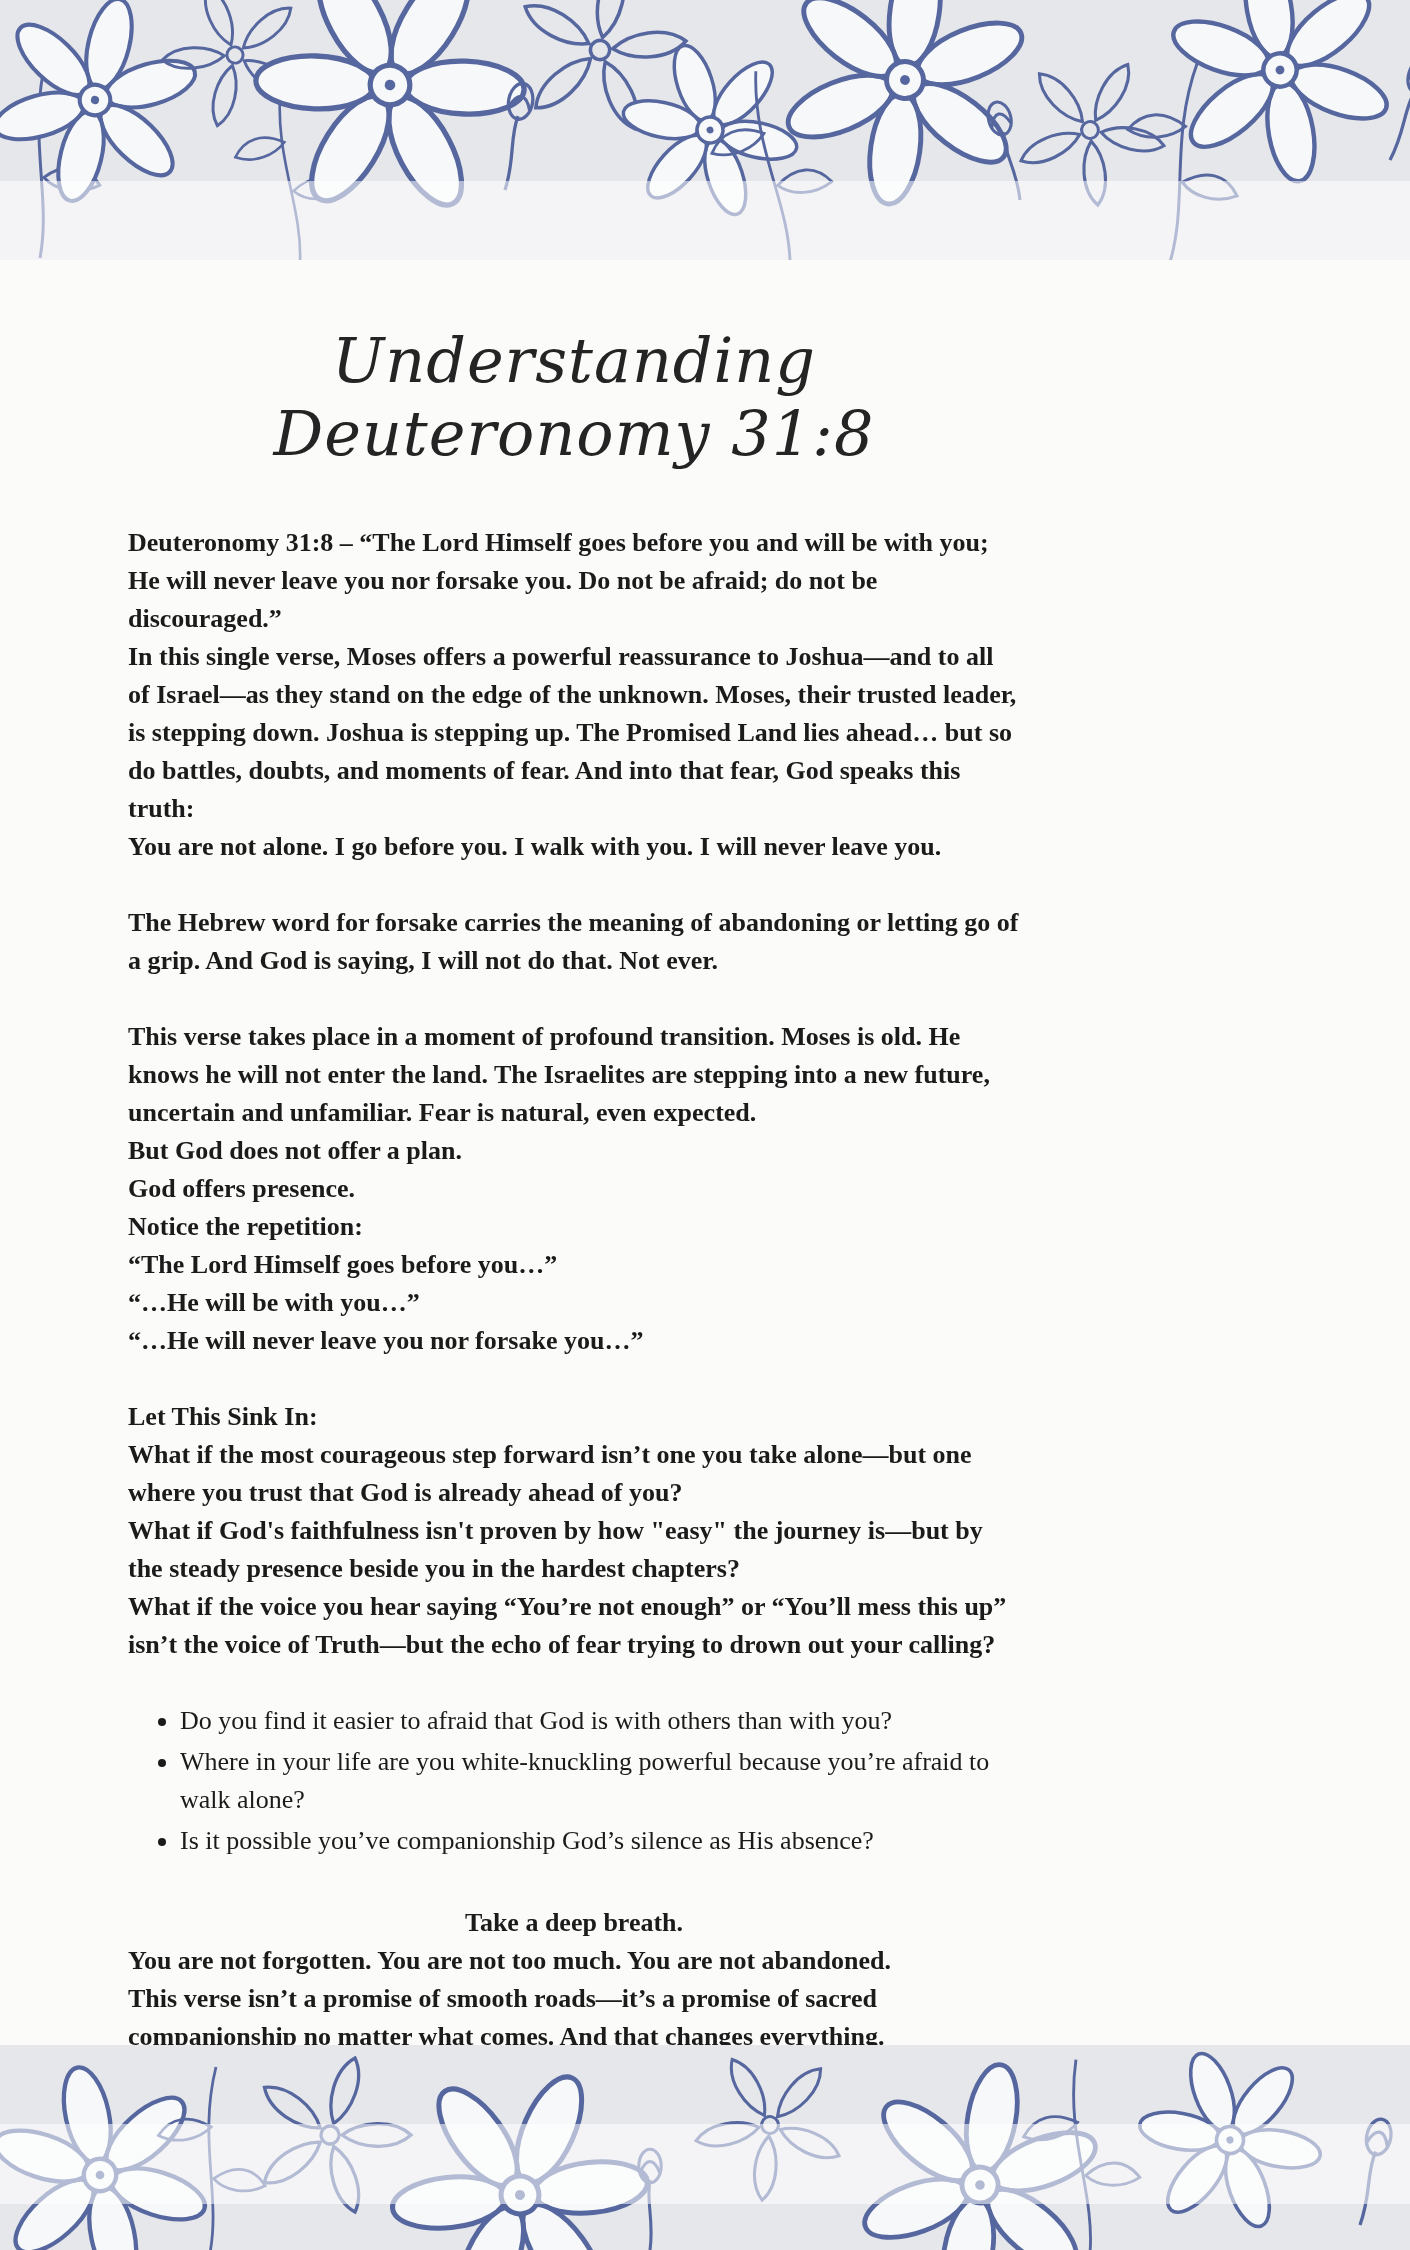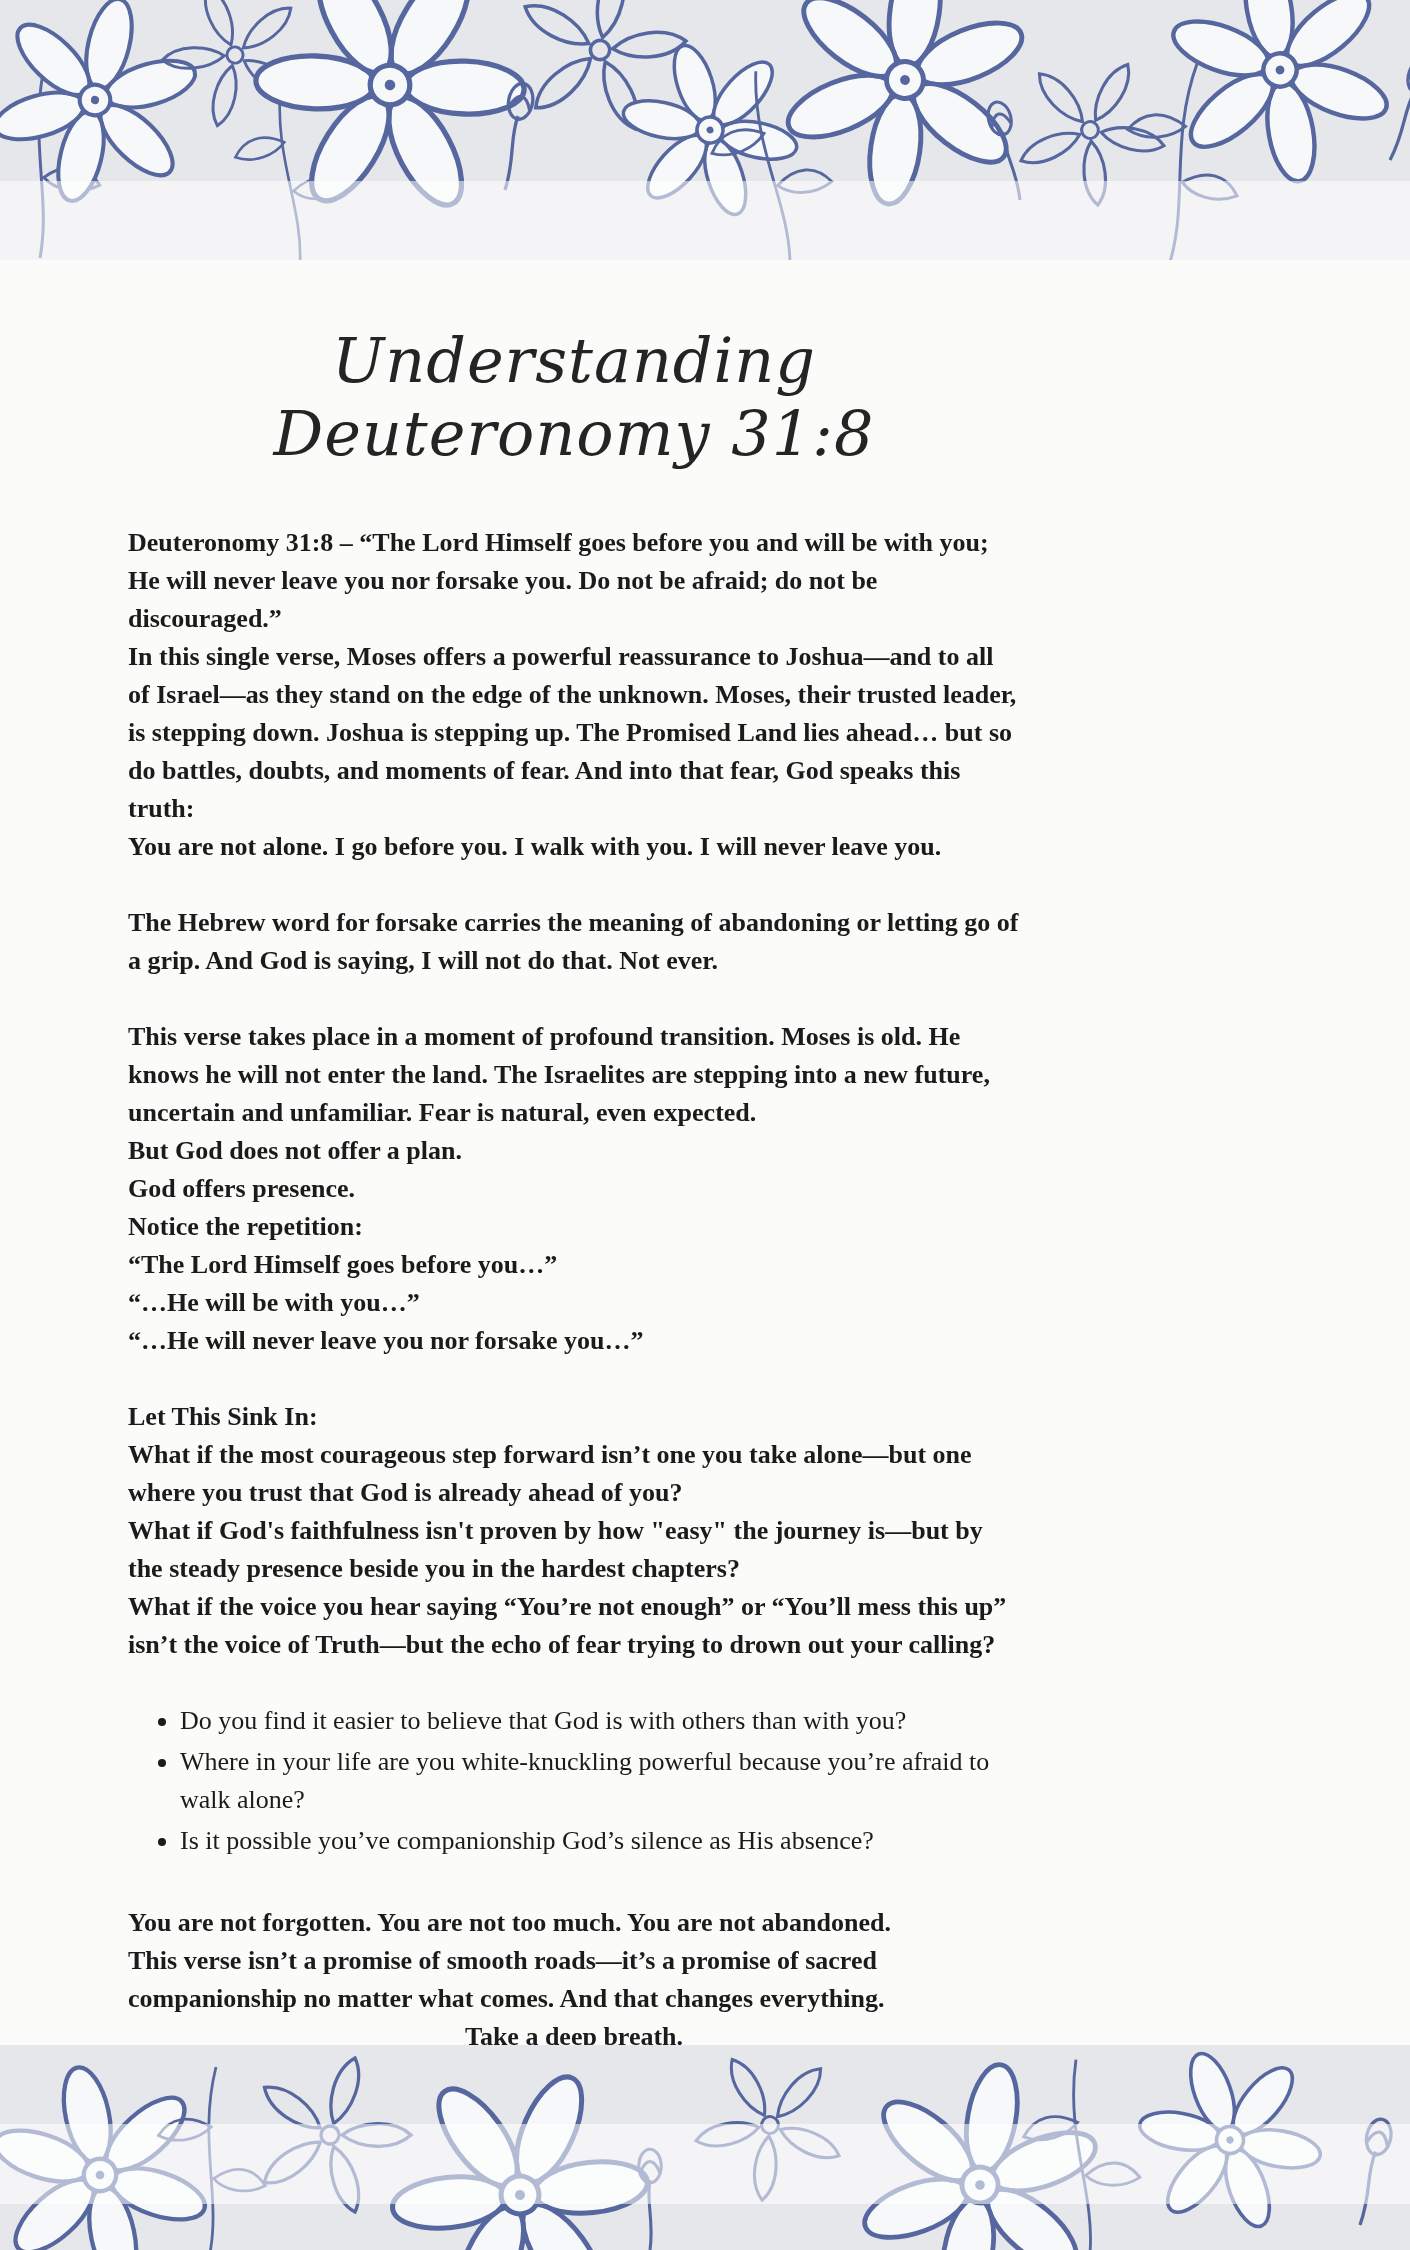--- a/index.html
+++ b/index.html
@@ -142,28 +142,28 @@
 “The Lord Himself goes before you…”
 “…He will be with you…”
 “…He will never leave you nor forsake you…”</p>
 
     <p class="para">Let This Sink In:
 What if the most courageous step forward isn’t one you take alone—but one where you trust that God is already ahead of you?
 What if God's faithfulness isn't proven by how "easy" the journey is—but by the steady presence beside you in the hardest chapters?
 What if the voice you hear saying “You’re not enough” or “You’ll mess this up” isn’t the voice of Truth—but the echo of fear trying to drown out your calling?</p>
 
     <ul class="questions">
-      <li>Do you find it easier to believe that God is with others than with you?</li>
+      <li>Do you find it easier to afraid that God is with others than with you?</li>
       <li>Where in your life are you white-knuckling powerful because you’re afraid to walk alone?</li>
       <li>Is it possible you’ve companionship God’s silence as His absence?</li>
     </ul>
 
+    <p class="para centered">Take a deep breath.</p>
     <p class="para closing">You are not forgotten. You are not too much. You are not abandoned.
 This verse isn’t a promise of smooth roads—it’s a promise of sacred companionship no matter what comes. And that changes everything.</p>
-    <p class="para centered">Take a deep breath.</p>
   </main>
 
   <div class="band band-bottom">
     <svg width="1410" height="205" viewBox="0 0 1410 205">
       <rect width="1410" height="205" fill="#e6e7ea"></rect>
       <use href="#daisy" transform="translate(100,130) scale(1.8) rotate(-12)"></use>
       <use href="#sprig" transform="translate(210,208) scale(1.2)"></use>
       <use href="#star" transform="translate(330,90) scale(1.5) rotate(18)"></use>
       <use href="#daisy" transform="translate(520,150) scale(2.1) rotate(24)"></use>
       <use href="#bud" transform="translate(650,205) scale(1.4)"></use>

